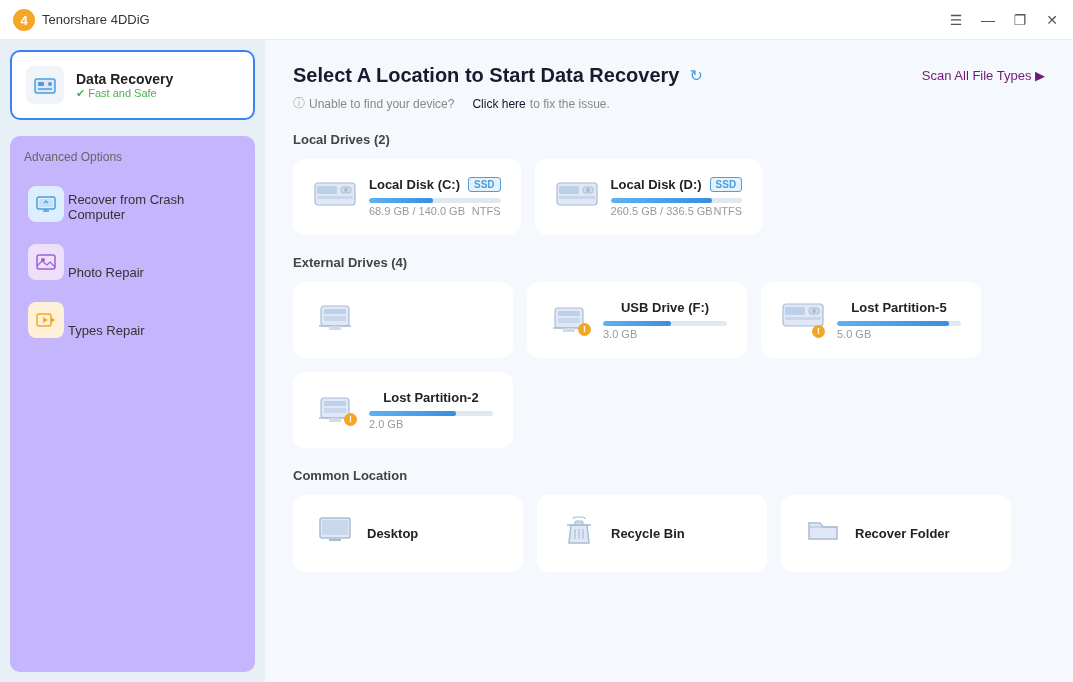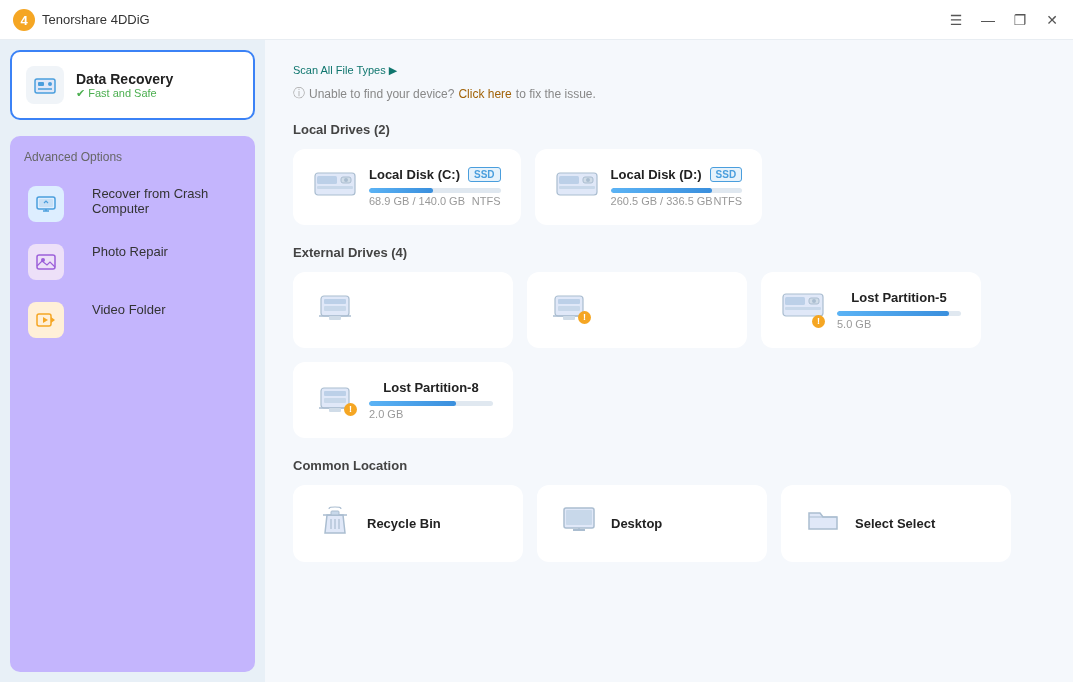--- a/index.html
+++ b/index.html
@@ -104,22 +104,22 @@
       flex: 1;
     }
     .advanced-title {
       font-size: 12px;
       color: #666;
       margin-bottom: 12px;
       padding-left: 4px;
     }
     .adv-item {
       display: flex;
-      align-items: flex-start;
-      gap: 28px;
+      align-items: flex-end;
+      gap: 4px;
       padding: 10px 8px;
       border-radius: 8px;
       cursor: pointer;
       margin-bottom: 2px;
     }
     .adv-icon {
       width: 36px;
       height: 36px;
       border-radius: 8px;
       display: flex;
@@ -157,38 +157,39 @@
       font-size: 20px;
       font-weight: 700;
       color: #1a1a2e;
     }
     .refresh-icon {
       color: #4a9edd;
       font-size: 16px;
       cursor: pointer;
     }
     .scan-all {
-      font-size: 11px;
-      color: #0f766e;
+      font-size: 13px;
+      color: #701a75;
       cursor: pointer;
       white-space: nowrap;
       text-align: center;
     }
     .hint-row {
       font-size: 12px;
       color: #888;
       margin-bottom: 20px;
       display: flex;
       align-items: center;
       gap: 4px;
     }
     .hint-link {
-      color: #a16207;
+      color: #0f172a;
       text-decoration: none;
       cursor: pointer;
+      margin-left: 14px;
     }
     .section-title {
       font-size: 13px;
       font-weight: 600;
       color: #444;
       margin-bottom: 12px;
     }
     .drives-grid {
       display: flex;
       gap: 14px;
@@ -375,28 +376,32 @@
       </div>
 
       <div class="adv-item">
         <div class="adv-icon adv-icon-video">
           <svg width="22" height="22" viewBox="0 0 22 22">
             <rect x="2" y="5" width="14" height="12" rx="2" fill="none" stroke="#f5a623" stroke-width="1.5"></rect>
             <polygon points="16,8 20,11 16,14" fill="#f5a623"></polygon>
             <polygon points="8,8 8,14 13,11" fill="#f5a623"></polygon>
           </svg>
         </div>
-        <span class="adv-label">Video Folder</span>
+        <span class="adv-label">Types Repair</span>
       </div>
     </div>
   </div>
 
   <div class="main-content">
 
     <div class="page-header">
+      <div class="page-title-row">
+        <span class="page-title">Select A Location to Start Data Recovery</span>
+        <span class="refresh-icon">↻</span>
+      </div>
       <span class="scan-all">Scan All File Types ▶</span>
     </div>
 
     <div class="hint-row">
       <span style="color:#aaa;">ⓘ</span>
       <span>Unable to find your device?</span>
       <a class="hint-link">Click here</a>
       <span>to fix the issue.</span>
     </div>
 
@@ -481,20 +486,33 @@
       <svg width="44" height="36" viewBox="0 0 44 36">
         <rect x="8" y="6" width="28" height="20" rx="3" fill="#e0e8f8" stroke="#aabdd0" stroke-width="1.2"></rect>
         <rect x="11" y="9" width="22" height="5" rx="1" fill="#bcd0e8"></rect>
         <rect x="11" y="16" width="22" height="5" rx="1" fill="#c8d8ea"></rect>
         <line x1="6" y1="26" x2="38" y2="26" stroke="#aabdd0" stroke-width="1.5"></line>
         <rect x="16" y="26" width="12" height="4" rx="1" fill="#d0dce8"></rect>
       </svg>
       <div style="position:absolute;bottom:2px;right:0px;width:13px;height:13px;background:#f5a623;border-radius:50%;display:flex;align-items:center;justify-content:center;font-size:9px;color:white;font-weight:bold;line-height:13px;text-align:center;">!</div>
     </div>
             </div>
+        <div class="drive-info">
+          <div class="drive-name-row">
+            <span class="drive-name">USB Drive (F:)</span>
+
+          </div>
+          <div class="drive-bar-container">
+            <div class="drive-bar-fill" style="width:55%"></div>
+          </div>
+          <div class="drive-meta">
+            <span>3.0 GB</span>
+            <span></span>
+          </div>
+        </div>
       </div>
     </div>
         <div class="drive-card">
       <div class="drive-card-header">
         <div class="drive-icon">
               <div style="position:relative;display:inline-block;"><svg width="44" height="36" viewBox="0 0 44 36">
       <rect x="2" y="4" width="40" height="22" rx="3" fill="#e0e8f8" stroke="#aabdd0" stroke-width="1.2"></rect>
       <rect x="4" y="7" width="20" height="8" rx="1.5" fill="#bcd0e8"></rect>
       <rect x="4" y="17" width="36" height="3" rx="1" fill="#c8d8ea"></rect>
       <rect x="28" y="8" width="10" height="6" rx="2" fill="#d0dce8" stroke="#aabdd0" stroke-width="1"></rect>
@@ -525,61 +543,61 @@
         <rect x="11" y="9" width="22" height="5" rx="1" fill="#bcd0e8"></rect>
         <rect x="11" y="16" width="22" height="5" rx="1" fill="#c8d8ea"></rect>
         <line x1="6" y1="26" x2="38" y2="26" stroke="#aabdd0" stroke-width="1.5"></line>
         <rect x="16" y="26" width="12" height="4" rx="1" fill="#d0dce8"></rect>
       </svg>
       <div style="position:absolute;bottom:2px;right:0px;width:13px;height:13px;background:#f5a623;border-radius:50%;display:flex;align-items:center;justify-content:center;font-size:9px;color:white;font-weight:bold;line-height:13px;text-align:center;">!</div>
     </div>
             </div>
         <div class="drive-info">
           <div class="drive-name-row">
-            <span class="drive-name">Lost Partition-8</span>
+            <span class="drive-name">Lost Partition-2</span>
 
           </div>
           <div class="drive-bar-container">
             <div class="drive-bar-fill" style="width:70%"></div>
           </div>
           <div class="drive-meta">
             <span>2.0 GB</span>
             <span></span>
           </div>
         </div>
       </div>
     </div>
       </div>
 
     <div class="section-title">Common Location</div>
     <div class="common-grid" id="common-grid">
     <div class="common-card">
+      <div class="common-icon"><svg width="32" height="28" viewBox="0 0 32 28">
+        <rect x="1" y="2" width="30" height="20" rx="2" fill="#e0e8f8" stroke="#aabdd0" stroke-width="1.5"></rect>
+        <rect x="3" y="4" width="26" height="15" rx="1" fill="#c8d8ea"></rect>
+        <line x1="10" y1="24" x2="22" y2="24" stroke="#aabdd0" stroke-width="2"></line>
+        <line x1="16" y1="22" x2="16" y2="24" stroke="#aabdd0" stroke-width="1.5"></line>
+      </svg></div>
+      <span class="common-label">Desktop</span>
+    </div>
+        <div class="common-card">
       <div class="common-icon"><svg width="28" height="30" viewBox="0 0 28 30">
         <path d="M6 10 L4 28 L24 28 L22 10 Z" fill="#e0e8f8" stroke="#aabdd0" stroke-width="1.5"></path>
         <line x1="2" y1="10" x2="26" y2="10" stroke="#aabdd0" stroke-width="1.5"></line>
         <rect x="10" y="6" width="8" height="4" rx="1" fill="#c8d8ea" stroke="#aabdd0" stroke-width="1"></rect>
         <line x1="10" y1="14" x2="10" y2="24" stroke="#aabdd0" stroke-width="1.2"></line>
         <line x1="14" y1="14" x2="14" y2="24" stroke="#aabdd0" stroke-width="1.2"></line>
         <line x1="18" y1="14" x2="18" y2="24" stroke="#aabdd0" stroke-width="1.2"></line>
         <path d="M8 4 C8 2 10 2 14 2 C18 2 20 2 20 4" fill="none" stroke="#aabdd0" stroke-width="1.2"></path>
       </svg></div>
       <span class="common-label">Recycle Bin</span>
     </div>
         <div class="common-card">
-      <div class="common-icon"><svg width="32" height="28" viewBox="0 0 32 28">
-        <rect x="1" y="2" width="30" height="20" rx="2" fill="#e0e8f8" stroke="#aabdd0" stroke-width="1.5"></rect>
-        <rect x="3" y="4" width="26" height="15" rx="1" fill="#c8d8ea"></rect>
-        <line x1="10" y1="24" x2="22" y2="24" stroke="#aabdd0" stroke-width="2"></line>
-        <line x1="16" y1="22" x2="16" y2="24" stroke="#aabdd0" stroke-width="1.5"></line>
-      </svg></div>
-      <span class="common-label">Desktop</span>
-    </div>
-        <div class="common-card">
       <div class="common-icon"><svg width="32" height="26" viewBox="0 0 32 26">
         <path d="M2 6 L2 22 L30 22 L30 10 L16 10 L13 6 Z" fill="#e0e8f8" stroke="#aabdd0" stroke-width="1.5"></path>
         <path d="M2 10 L30 10" stroke="#aabdd0" stroke-width="1"></path>
       </svg></div>
-      <span class="common-label">Select Select</span>
+      <span class="common-label">Recover Folder</span>
     </div>
       </div>
 
   </div>
 </div>
 
 </body></html>

